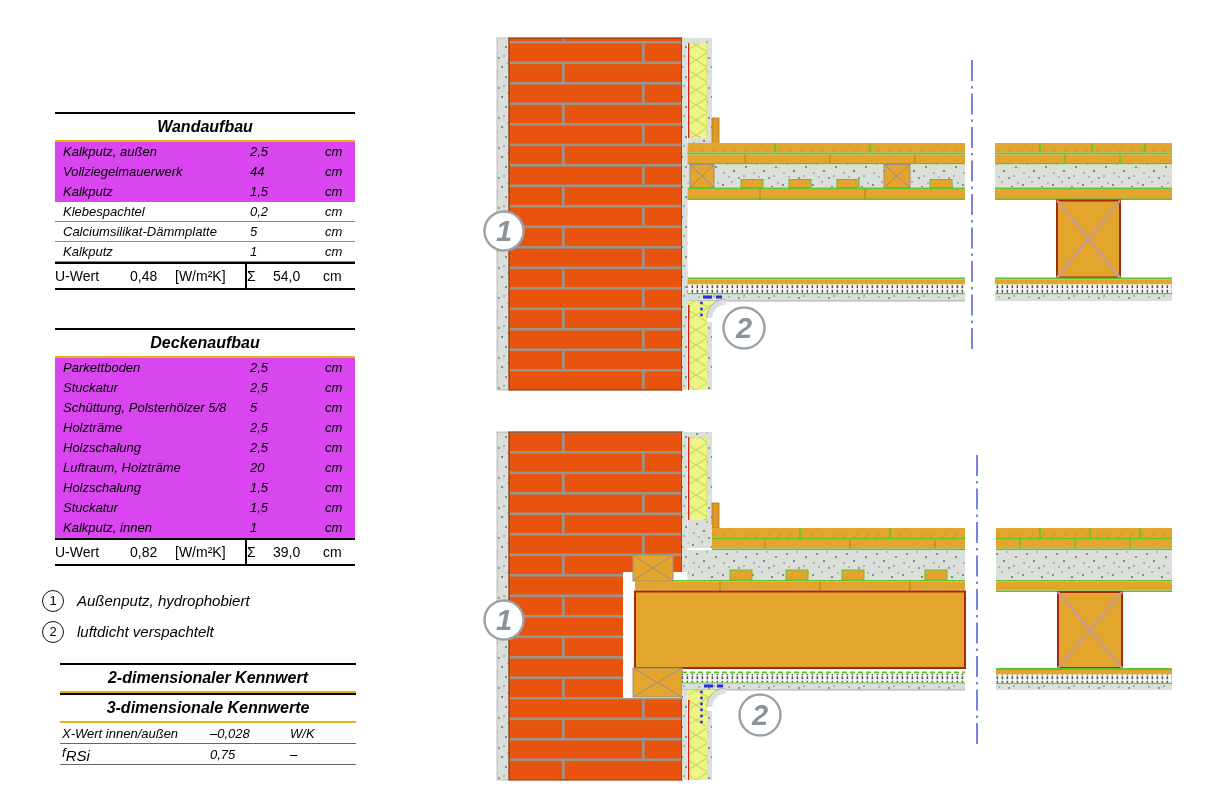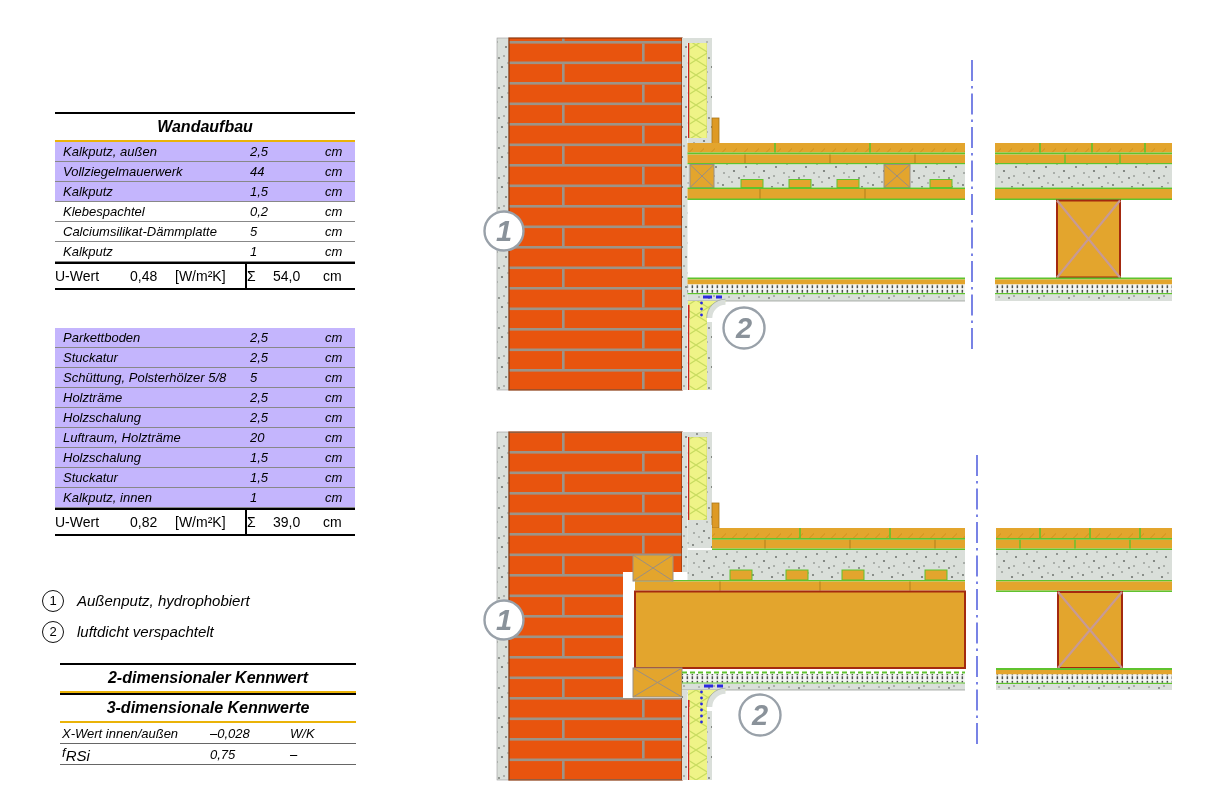--- a/index.html
+++ b/index.html
@@ -5,21 +5,21 @@
   html,body{margin:0;padding:0}
   body{width:1213px;height:800px;position:relative;background:#fff;
        font-family:"Liberation Sans",sans-serif;color:#000;overflow:hidden}
 
   
   .dtable{position:absolute;left:55px;width:300px}
   .t-title{font:bold italic 16px/26px "Liberation Sans",sans-serif;text-align:center;
            border-top:2px solid #000;border-bottom:2px solid #eab308}
   .t-row{display:grid;grid-template-columns:195px 75px 30px;align-items:center;
          font:italic 13px/19px "Liberation Sans",sans-serif;border-bottom:1px solid #888;height:19px}
-  .t-row.shaded{background:#c4b5fd}
+  .t-row.shaded{background:#d946ef}
   .c-name{padding-left:8px;white-space:nowrap;overflow:hidden}
   .c-val,.c-unit{text-align:left}
   .t-summary{display:grid;grid-template-columns:75px 45px 70px 28px 50px 32px;align-items:center;
              font:14px/24px "Liberation Sans",sans-serif;border-top:2px solid #000;border-bottom:2px solid #000;height:24px}
   .t-summary span{text-align:left}
   .t-summary .sig-cell{border-left:2px solid #000}
   .ktable{left:60px;width:296px}
   .ktable .t-row{grid-template-columns:150px 80px 66px;height:20px;border-bottom:1px solid #666}
   .ktable .c-name{padding-left:2px}
   sub{font-size:15px}
@@ -74,20 +74,21 @@
       <span>U-Wert</span>
       <span>0,48</span>
       <span>[W/m²K]</span>
       <span class="sig-cell">Σ</span>
       <span>54,0</span>
       <span>cm</span>
     </div>
   </section>
 
   <section class="dtable" style="top:328px">
+    <div class="t-title">Deckenaufbau</div>
     <div class="t-rows">
         <div class="t-row shaded">
           <span class="c-name">Parkettboden</span>
           <span class="c-val">2,5</span>
           <span class="c-unit">cm</span>
         </div>
         <div class="t-row shaded">
           <span class="c-name">Stuckatur</span>
           <span class="c-val">2,5</span>
           <span class="c-unit">cm</span>

